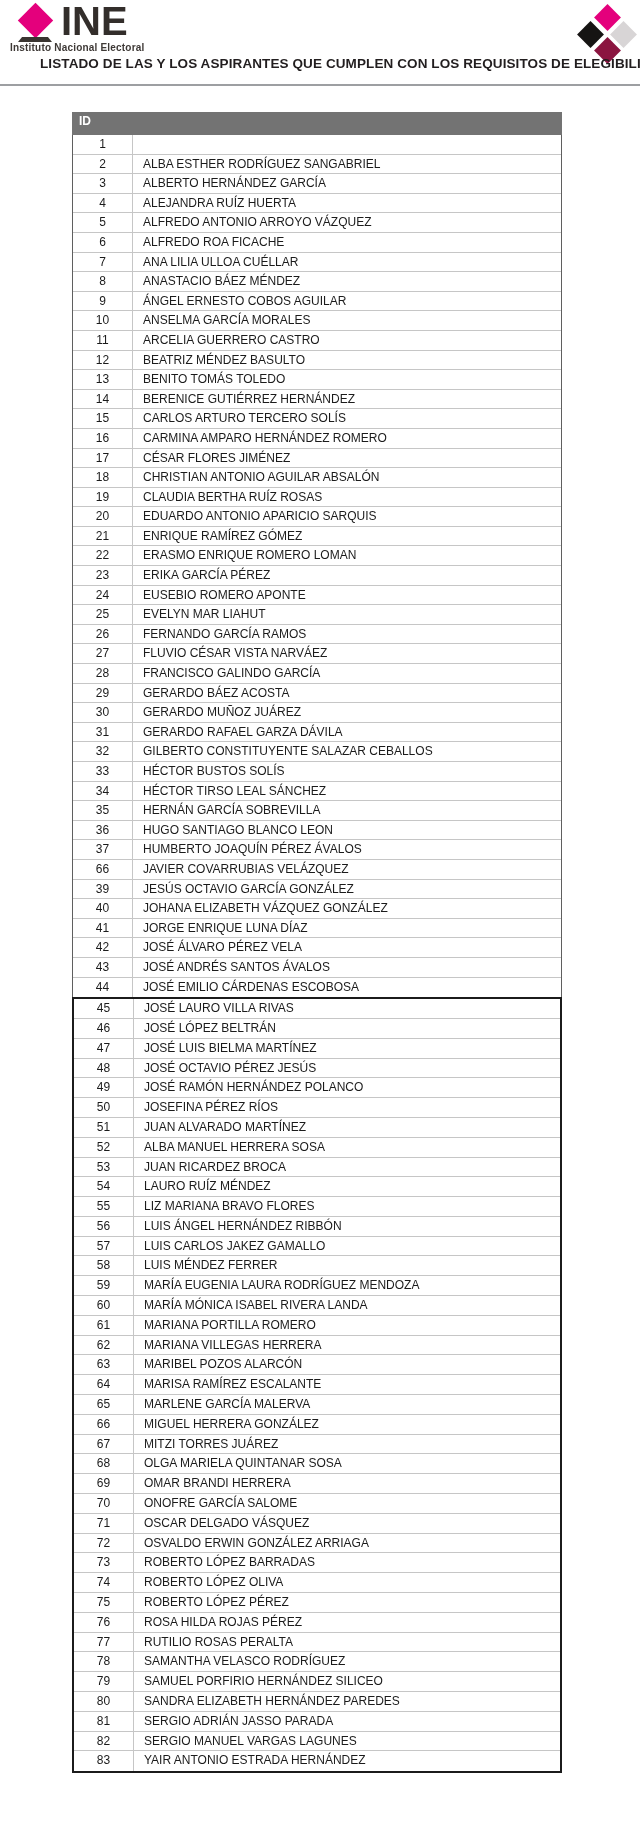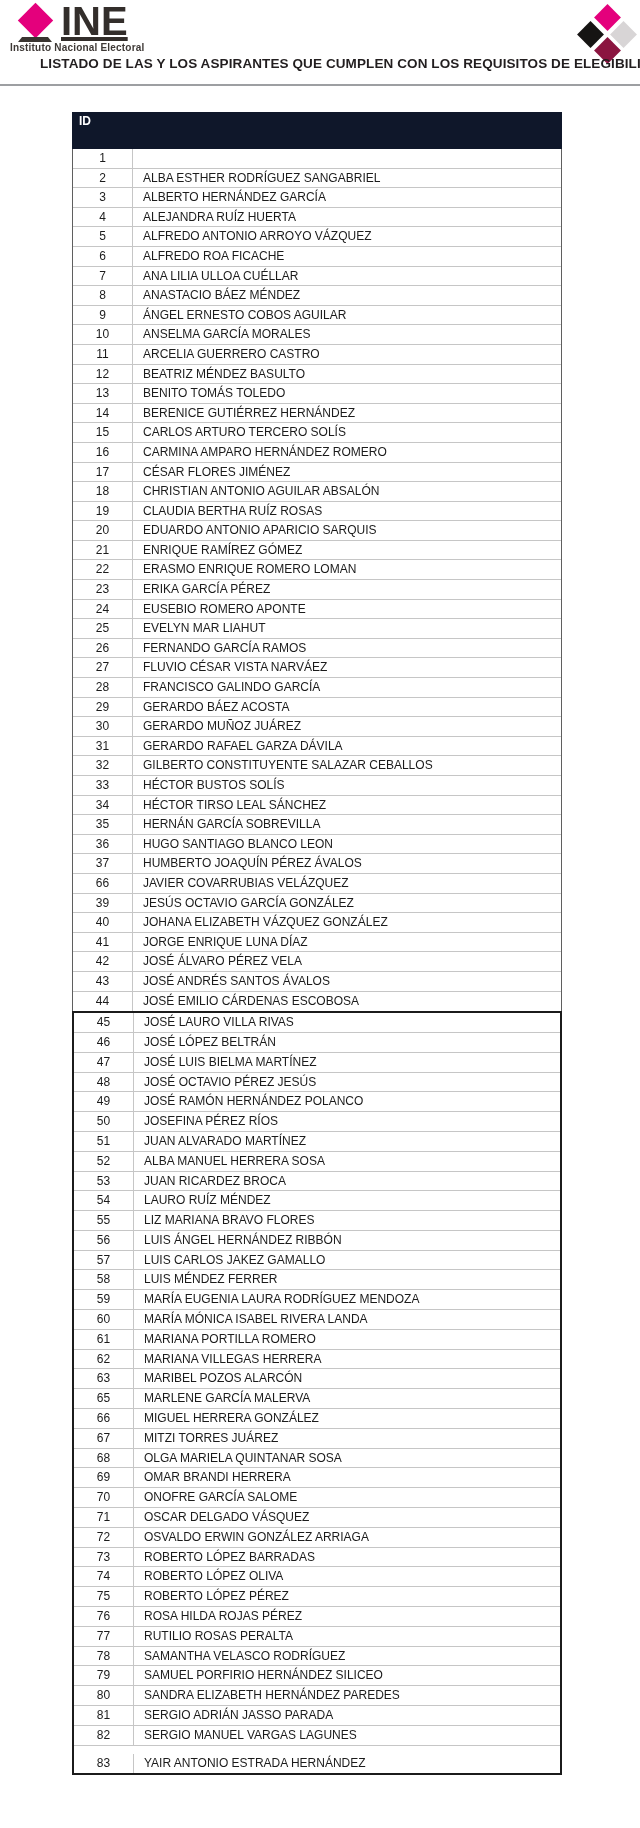--- a/index.html
+++ b/index.html
@@ -16,21 +16,21 @@
     background:var(--pink); transform:rotate(45deg);
   }
   .ballot-slot {
     position:absolute; left:2px; bottom:3px; width:34px; height:5px;
     background:#3a3531;
     clip-path:polygon(0 100%, 12% 0, 88% 0, 100% 100%);
   }
   .brand-ine {
     position:absolute; left:51px; top:-4px;
     font-size:40px; font-weight:800; letter-spacing:0px;
-    color:#332e2b; line-height:42px;text-decoration:underline;
+    color:#332e2b; line-height:42px;
   }
   .brand-sub {
     position:absolute; left:0px; top:38px;
     font-size:10px; font-weight:bold; color:#3e3936; letter-spacing:0.2px;
     white-space:nowrap;
   }
   
   .mark4 { position:absolute; left:579px; top:6px; width:56px; height:56px; }
   .mark4 .d { position:absolute; width:19px; height:19px; transform:rotate(45deg); }
   .d-top    { left:18.5px; top:2px;    background:var(--pink); }
@@ -43,29 +43,29 @@
     text-align:center; font-size:13.5px; font-weight:bold;
     color:#221e1f; letter-spacing:0.1px; white-space:nowrap;
   }
   .rule {
     position:absolute; top:84px; left:0; width:640px; height:2px;
     background:#9d9fa2;
   }
   
   .tbl { position:absolute; left:72px; top:112px; width:490px; }
   .thead {
-    height:37px; background:#0f172a; color:#ffffff;
+    height:23px; background:#737373; color:#ffffff;
     font-size:12px; font-weight:bold; line-height:19px; padding-left:7px;
   }
   .sec1 { border:1px solid #5f5f5f; border-top:none; border-bottom:none; }
   .sec2 { border:2px solid #1b1b1b; }
   .row { display:flex; height:19.6px; background:#ffffff; border-bottom:1px solid #c6c6c6; }
   .sec2 .row { height:19.8px; }
   .sec1 .row:last-child { border-bottom:none; }
-  .sec2 .row:last-child { border-bottom:none;margin-top:8px; }
+  .sec2 .row:last-child { border-bottom:none; }
   .cell-id {
     width:60px; flex:0 0 60px; text-align:center;
     border-right:1px solid #c6c6c6;
     font-size:12px; line-height:19px; color:#1b1b1b;
   }
   .cell-name {
     flex:1; padding-left:10px;
     font-size:12px; line-height:19px; color:#1b1b1b;
     white-space:nowrap; overflow:hidden;
   }
@@ -346,20 +346,24 @@
         </div>
         <div class="row">
           <div class="cell-id">62</div>
           <div class="cell-name">MARIANA VILLEGAS HERRERA</div>
         </div>
         <div class="row">
           <div class="cell-id">63</div>
           <div class="cell-name">MARIBEL POZOS ALARCÓN</div>
         </div>
         <div class="row">
+          <div class="cell-id">64</div>
+          <div class="cell-name">MARISA RAMÍREZ ESCALANTE</div>
+        </div>
+        <div class="row">
           <div class="cell-id">65</div>
           <div class="cell-name">MARLENE GARCÍA MALERVA</div>
         </div>
         <div class="row">
           <div class="cell-id">66</div>
           <div class="cell-name">MIGUEL HERRERA GONZÁLEZ</div>
         </div>
         <div class="row">
           <div class="cell-id">67</div>
           <div class="cell-name">MITZI TORRES JUÁREZ</div>

